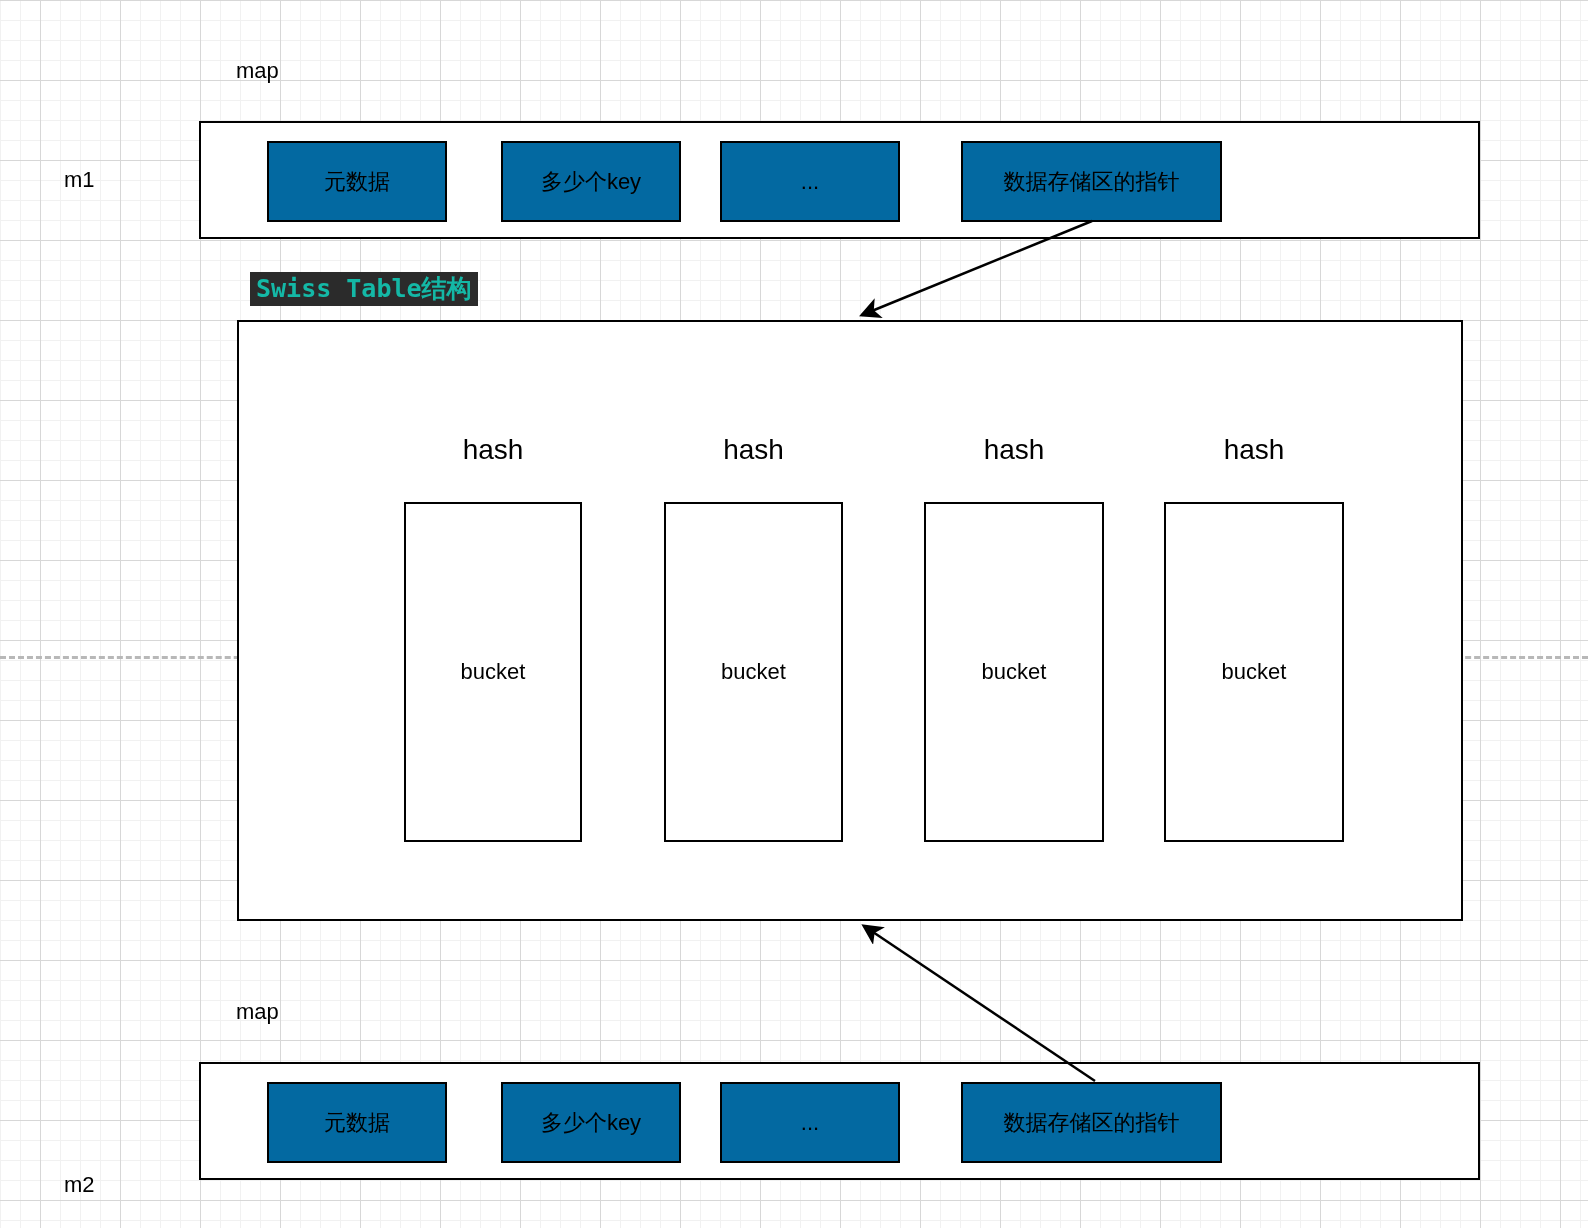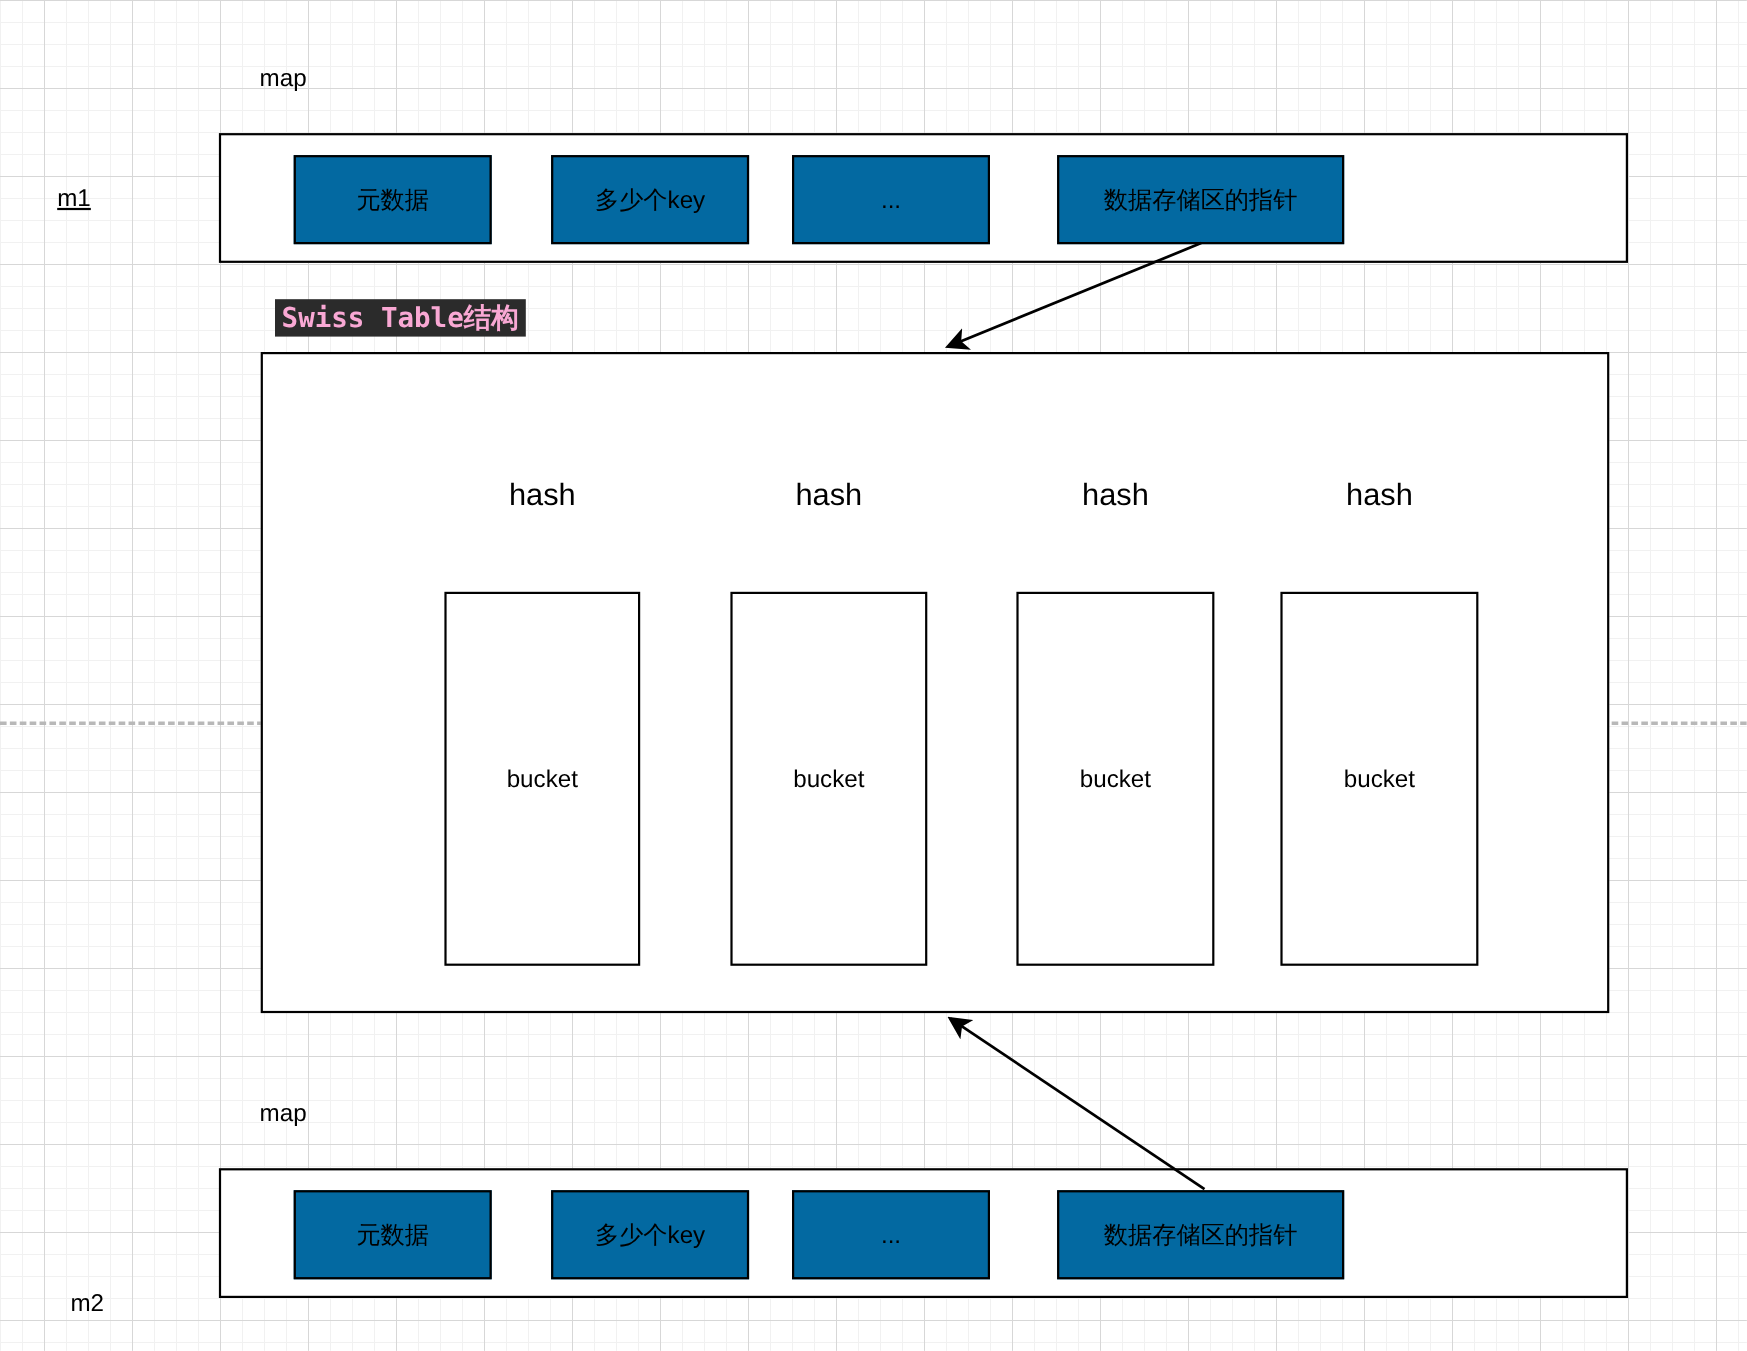--- a/index.html
+++ b/index.html
@@ -49,21 +49,20 @@
     white-space:nowrap;
     z-index:4;
   }
   .bucket-box{
     position:absolute;
     background:#fff;
     border:2px solid #000;
     display:flex;align-items:center;justify-content:center;
     font-size:22px;
     z-index:3;
-    margin-top:36px;
   }
   .hash-label{
     position:absolute;
     text-align:center;
     font-size:28px;
     z-index:3;
   }
   .dashed-guide{
     position:absolute;
     left:0;top:656px;width:1588px;height:0;
@@ -78,30 +77,30 @@
 </style>
 </head>
 <body>
 
 <div id="canvas">
 
   <div class="dashed-guide"></div>
 
   <div class="abs free-label" style="left:236px;top:58px;">map</div>
 
-  <div class="abs free-label" style="left:52px;top:167px;text-decoration:underline;">m1</div>
+  <div class="abs free-label" style="left:64px;top:167px;">m1</div>
 
   <div class="abs outer-box" style="left:199px;top:121px;width:1277px;height:114px;">
     <div class="cell" style="left:66px;top:18px;width:176px;height:77px;">元数据</div>
     <div class="cell" style="left:300px;top:18px;width:176px;height:77px;">多少个key</div>
     <div class="cell" style="left:519px;top:18px;width:176px;height:77px;">...</div>
     <div class="cell" style="left:760px;top:18px;width:257px;height:77px;">数据存储区的指针</div>
   </div>
 
-  <div class="abs swiss-title" style="left:250px;top:272px;background:#2b2b2b;color:#f9a8d4;">Swiss Table结构</div>
+  <div class="abs swiss-title" style="left:250px;top:272px;background:#2b2b2b;color:#14b8a6;">Swiss Table结构</div>
 
   <div class="abs outer-box" style="left:237px;top:320px;width:1222px;height:597px;">
 
     <div class="hash-label" style="left:165px;top:112px;width:178px;">hash</div>
     <div class="hash-label" style="left:425px;top:112px;width:179px;">hash</div>
     <div class="hash-label" style="left:685px;top:112px;width:180px;">hash</div>
     <div class="hash-label" style="left:925px;top:112px;width:180px;">hash</div>
 
     <div class="bucket-box" style="left:165px;top:180px;width:174px;height:336px;">bucket</div>
     <div class="bucket-box" style="left:425px;top:180px;width:175px;height:336px;">bucket</div>

